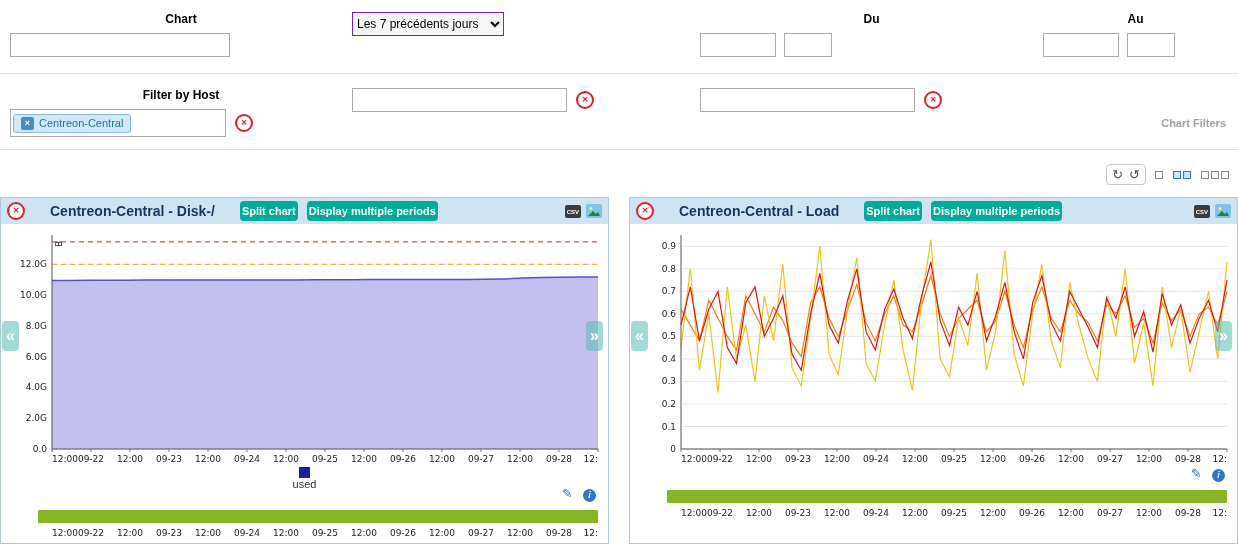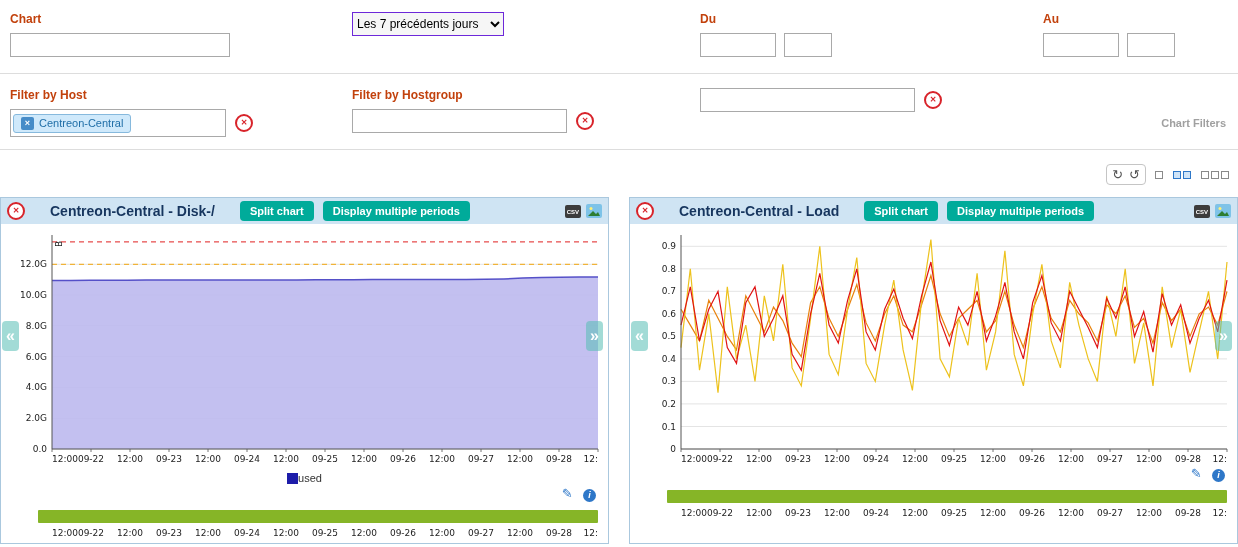--- a/index.html
+++ b/index.html
@@ -4,21 +4,21 @@
 <style>
   html,body{margin:0;padding:0;background:#fff;}
   body{width:1238px;height:547px;font-family:"Liberation Sans",sans-serif;font-size:12px;color:#333;position:relative;overflow:hidden;}
 
   
   .frow{display:flex;box-sizing:border-box;border-bottom:1px solid #ddd;}
   .r1{height:74px;padding:12px 10px 0;}
   .r2{height:76px;padding:14px 10px 0;position:relative;}
   .fcol{box-sizing:border-box;}
   .c1{width:342px;} .c2{width:348px;} .c3{width:343px;} .c4{flex:1;}
-  .flabel{display:block;color:#c2410c;font-weight:bold;font-size:12px;margin:0 0 7px 0;}
+  .flabel{display:block;color:#000000;font-weight:bold;font-size:12px;margin:0 0 7px 0;text-align:center;}
   .txt{border:1px solid #a9a9a9;height:20px;font-size:12px;padding:1px 4px;box-sizing:content-box;font-family:"Liberation Sans",sans-serif;}
   .w210{width:210px;} .w205{width:205px;} .w72{width:66px;} .w42{width:38px;}
   .pair{display:flex;gap:8px;}
   select.period{width:152px;height:24px;font-size:12px;font-family:"Liberation Sans",sans-serif;border:1px solid #6d28d9;background:#f6f6f6;}
   .inline{display:flex;align-items:center;}
   .tokenbox{width:210px;min-height:22px;border:1px solid #a9a9a9;padding:2px;display:flex;align-items:center;background:#fff;cursor:text;}
   .chip{display:inline-flex;align-items:center;gap:5px;background:#cfe9fb;border:1px solid #86b9dd;border-radius:3px;padding:2px 7px;font-size:11px;color:#1f6ea7;}
   .chipx{width:13px;height:13px;background:#468cc8;color:#fff;border-radius:2px;font-size:9px;line-height:13px;text-align:center;font-weight:bold;cursor:pointer;}
   .clear{display:inline-block;width:14px;height:14px;border:2px solid #d8232a;border-radius:50%;color:#d8232a;font-size:8px;font-weight:bold;line-height:14px;text-align:center;cursor:pointer;margin-left:9px;background:#fff;flex:none;}
   .sect{position:absolute;right:12px;bottom:20px;color:#a0a0a0;font-weight:bold;font-size:11px;}
@@ -30,33 +30,33 @@
   .refbox span{cursor:pointer;}
   .colsel{display:inline-flex;align-items:center;cursor:pointer;}
   .colsel i{display:inline-block;width:6px;height:6px;border:1px solid #8a8a8a;margin:0 1px;background:#fff;}
   .colsel.two i{border-color:#2e77c8;background:#cfe4f8;}
 
   
   .panels{display:flex;gap:20px;}
   .panel{flex:1;border:1px solid #aac8de;background:#fff;box-sizing:border-box;height:347px;position:relative;}
   .phead{background:#cfe4f3;display:flex;align-items:center;gap:9px;padding:3px 6px;height:26px;box-sizing:border-box;}
   .ptitle{color:#16355e;font-weight:bold;font-size:14px;margin:16px;white-space:nowrap;}
-  .teal{border:none;border-radius:4px;background:#00ab9a;color:#fff;font-weight:bold;font-size:11px;padding:4px 10px;cursor:pointer;font-family:"Liberation Sans",sans-serif;white-space:nowrap;}
+  .teal{border:none;border-radius:4px;background:#00ab9a;color:#fff;font-weight:bold;font-size:11px;padding:4px 2px;cursor:pointer;font-family:"Liberation Sans",sans-serif;white-space:nowrap;}
   .hicons{margin-left:auto;display:flex;gap:5px;align-items:center;}
   .csv{display:inline-block;background:#3c3c3c;color:#fff;font-size:6px;font-weight:bold;padding:4px 2px 3px;border-radius:2px;cursor:pointer;}
   .imgic{cursor:pointer;display:inline-flex;}
   .phead .clear{margin-left:0;}
 
   .chartwrap{position:relative;padding:3px 0 0 3px;}
   .arrow{position:absolute;top:46%;transform:translateY(-50%);background:rgba(86,189,180,0.55);color:#fff;font-size:16px;font-weight:bold;padding:7px 4px;border-radius:4px;line-height:1;cursor:pointer;user-select:none;}
   .arrow.left{left:1px;}
   .arrow.right{right:5px;}
 
   .legend{display:flex;justify-content:center;gap:16px;align-items:center;height:20px;}
-  .lg{display:inline-flex;align-items:center;font-size:11px;color:#333;cursor:pointer;}
+  .lg{display:inline-flex;align-items:center;font-size:11px;color:#333;cursor:pointer;flex-direction:column;}
   .sq{width:11px;height:11px;display:inline-block;}
 
   .tools{text-align:right;padding:0 12px;height:16px;margin-top:-2px;}
   .pencil{color:#2e77c8;font-size:13px;cursor:pointer;}
   .info{display:inline-block;width:13px;height:13px;border-radius:50%;background:#2e77c8;color:#fff;font-size:9px;line-height:13px;text-align:center;font-style:italic;font-weight:bold;margin-left:7px;cursor:pointer;}
 
   .timeline{padding:6px 2px 0 3px;}
 
   svg text{font-family:"DejaVu Sans",sans-serif;font-size:9px;fill:#222;}
 </style>
@@ -96,21 +96,20 @@
       <div class="tokenbox">
         <span class="chip">
           <span class="chipx">×</span>
           <span>Centreon-Central</span>
         </span>
       </div>
       <span class="clear">✕</span>
     </div>
   </div>
   <div class="fcol c2">
-    <label class="flabel">Filter by Hostgroup</label>
     <div class="inline">
       <input class="txt w205" value="" style="">
       <span class="clear">✕</span>
     </div>
   </div>
   <div class="fcol c3">
     <div class="inline">
       <input class="txt w205" value="" style="">
       <span class="clear">✕</span>
     </div>

